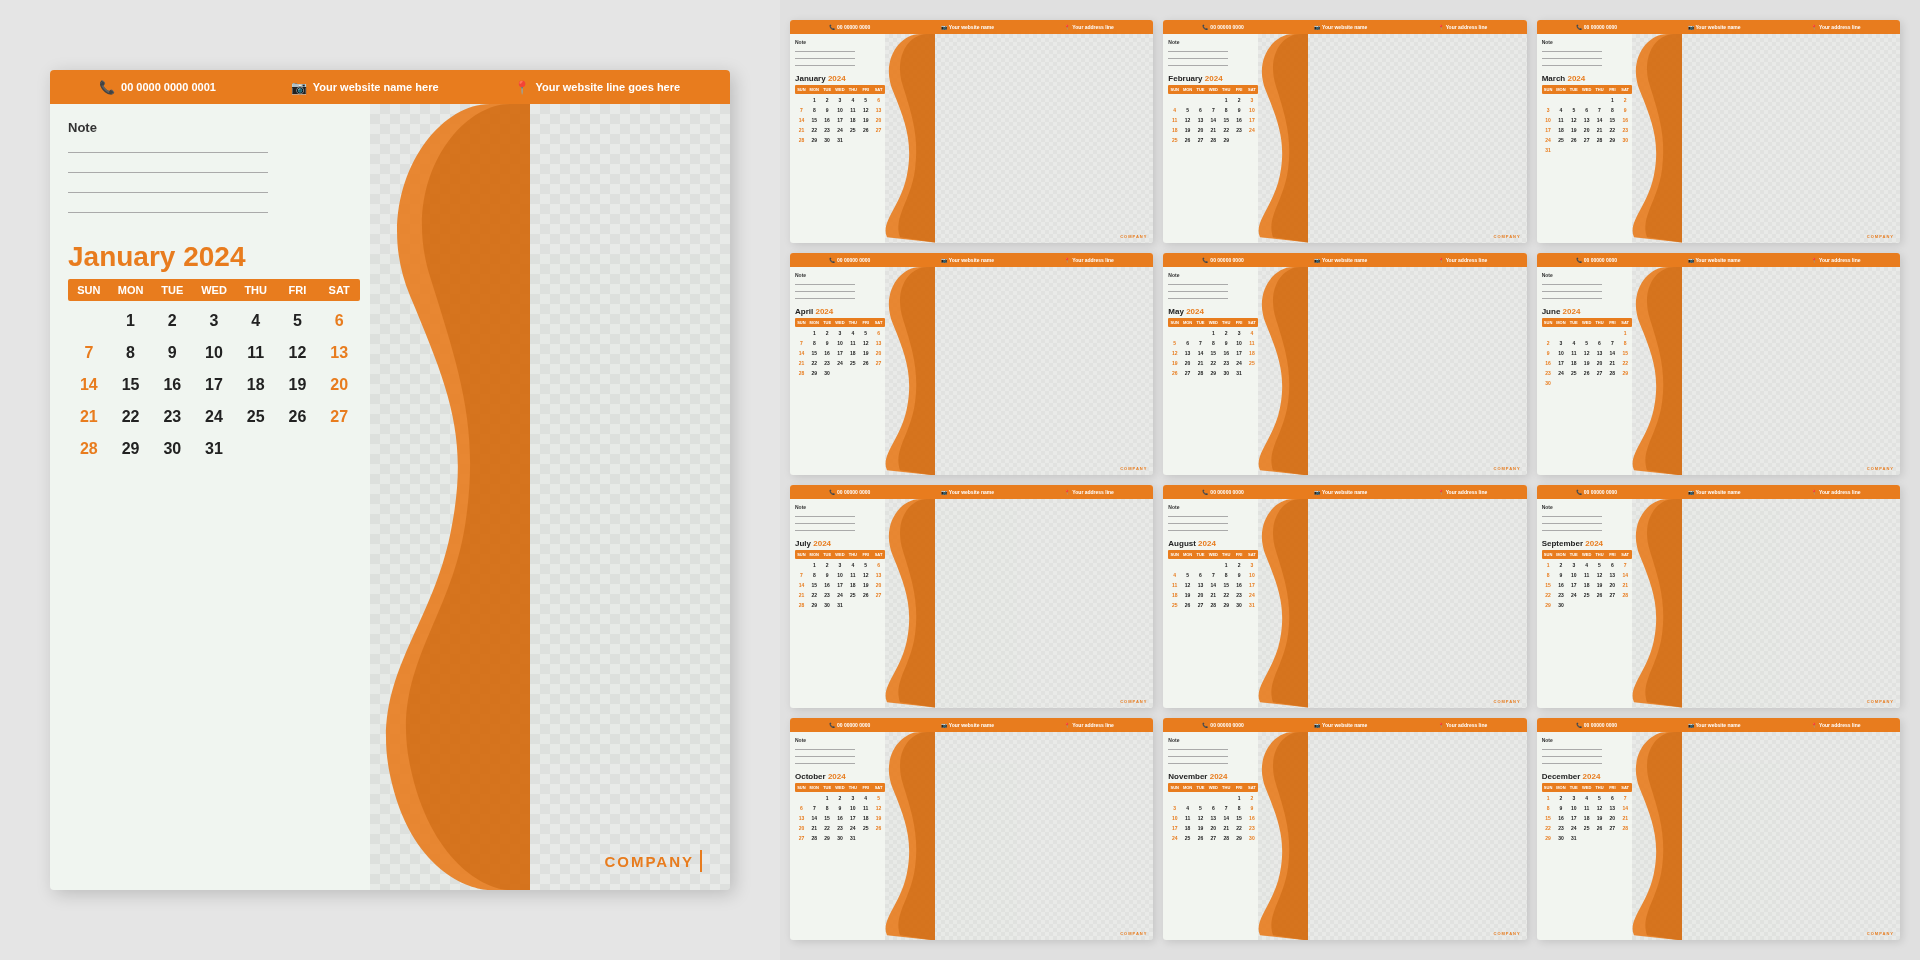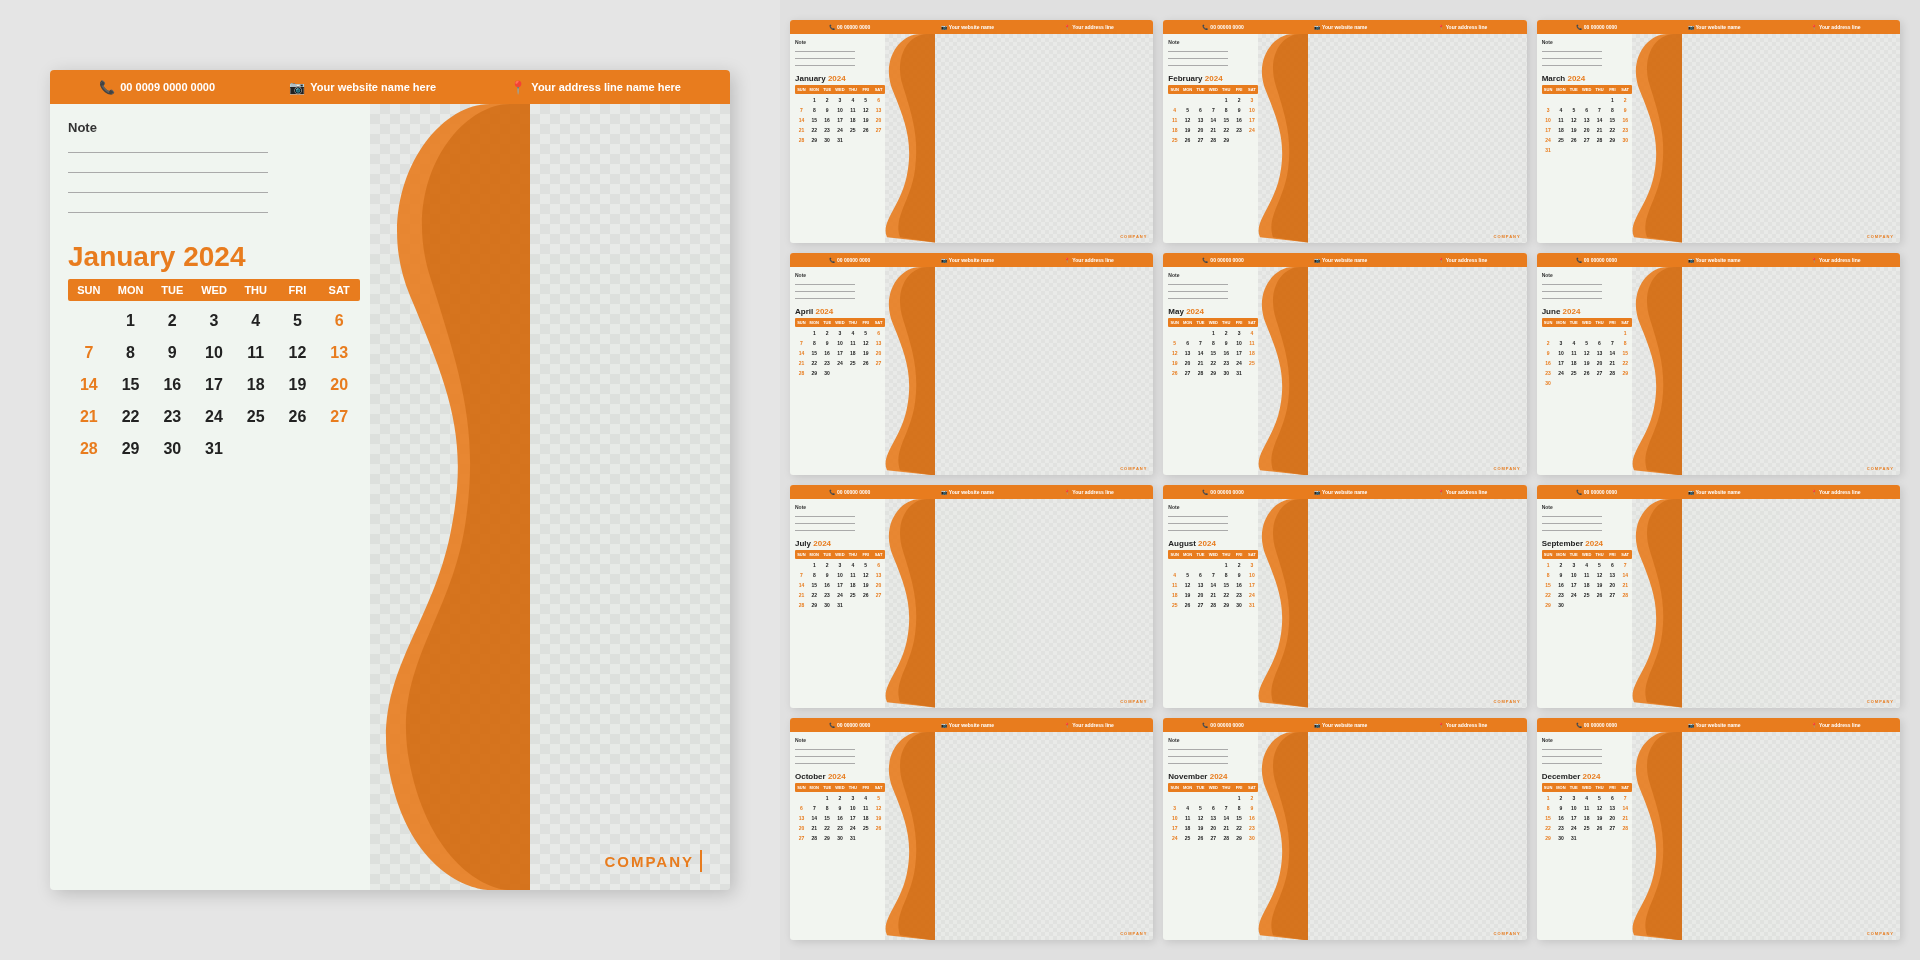--- a/index.html
+++ b/index.html
@@ -376,29 +376,29 @@
 <body>
 
 <div class="main-container">
 
   <div class="left-panel">
     <div class="calendar-large">
 
       <div class="cal-header-bar">
         <div class="contact-item">
           <span class="icon-char">📞</span>
-          <span>00 0009 0000 0000</span>
+          <span>00 0000 0000 0001</span>
         </div>
         <div class="contact-item">
           <span class="icon-char">📷</span>
           <span>Your website name here</span>
         </div>
         <div class="contact-item">
           <span class="icon-char">📍</span>
-          <span>Your address line name here</span>
+          <span>Your website line goes here</span>
         </div>
       </div>
 
       <div class="cal-body">
         <div class="cal-left-col">
 
           <div class="cal-note-label">Note</div>
           <div class="cal-note-lines">
             <div class="cal-note-line"></div>
             <div class="cal-note-line"></div>

